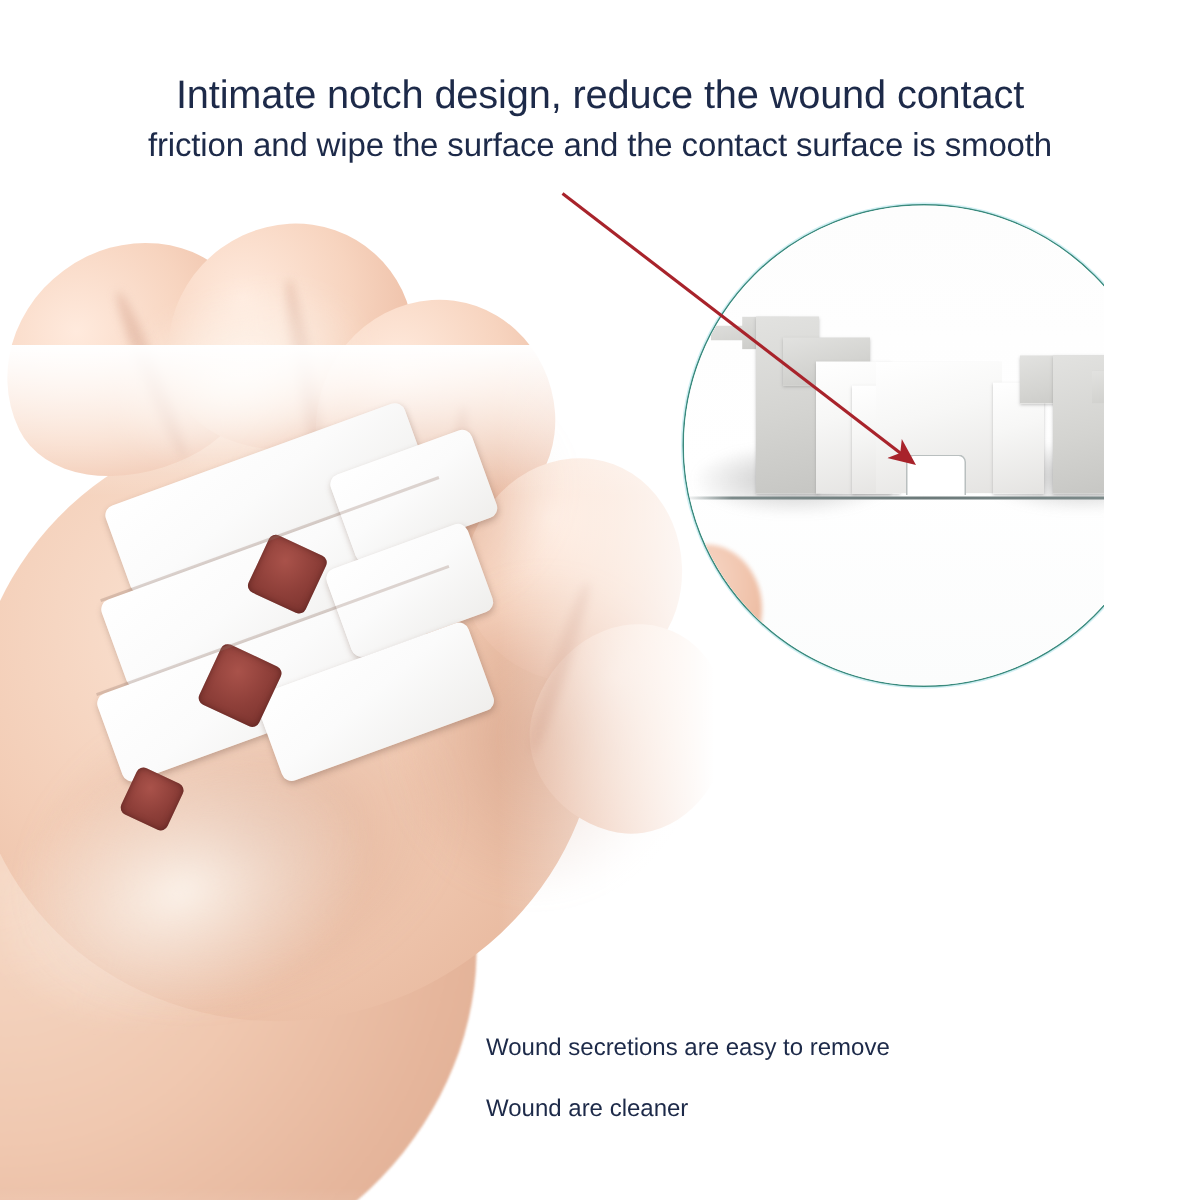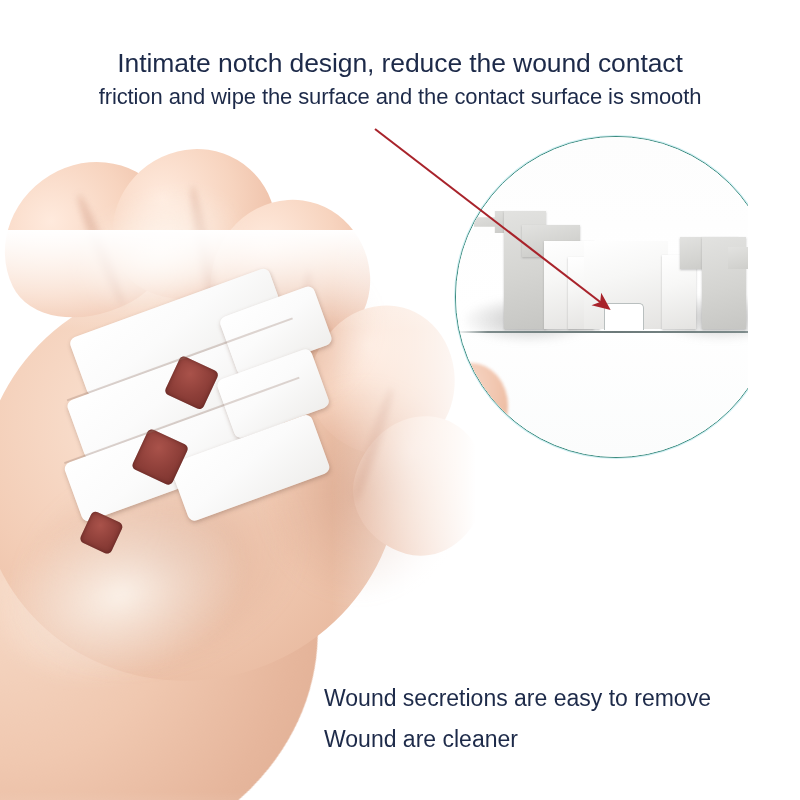--- a/index.html
+++ b/index.html
@@ -8,21 +8,20 @@
     padding: 0;
     background: #ffffff;
   }
   #stage {
     position: relative;
     width: 736px;
     height: 800px;
     background: #ffffff;
     overflow: hidden;
     font-family: "Liberation Sans", sans-serif;
-    padding-left: 12px;
     -webkit-font-smoothing: antialiased;
   }
 
   
   .headline {
     position: absolute;
     left: 0;
     top: 46px;
     width: 800px;
     text-align: center;
@@ -34,21 +33,21 @@
   }
   .headline .hl-line { display: block; }
   .headline .hl-line-2 { font-size: 22px; }
 
   
   .caption-block {
     position: absolute;
     left: 324px;
     top: 678px;
     color: #1d2a49;
-    font-size: 23px;
+    font-size: 16px;
     line-height: 41px;
     white-space: nowrap;
   }
   .caption-block .cap-line { display: block; }
 
   
   .hand-photo {
     position: absolute;
     left: -40px;
     top: 130px;

